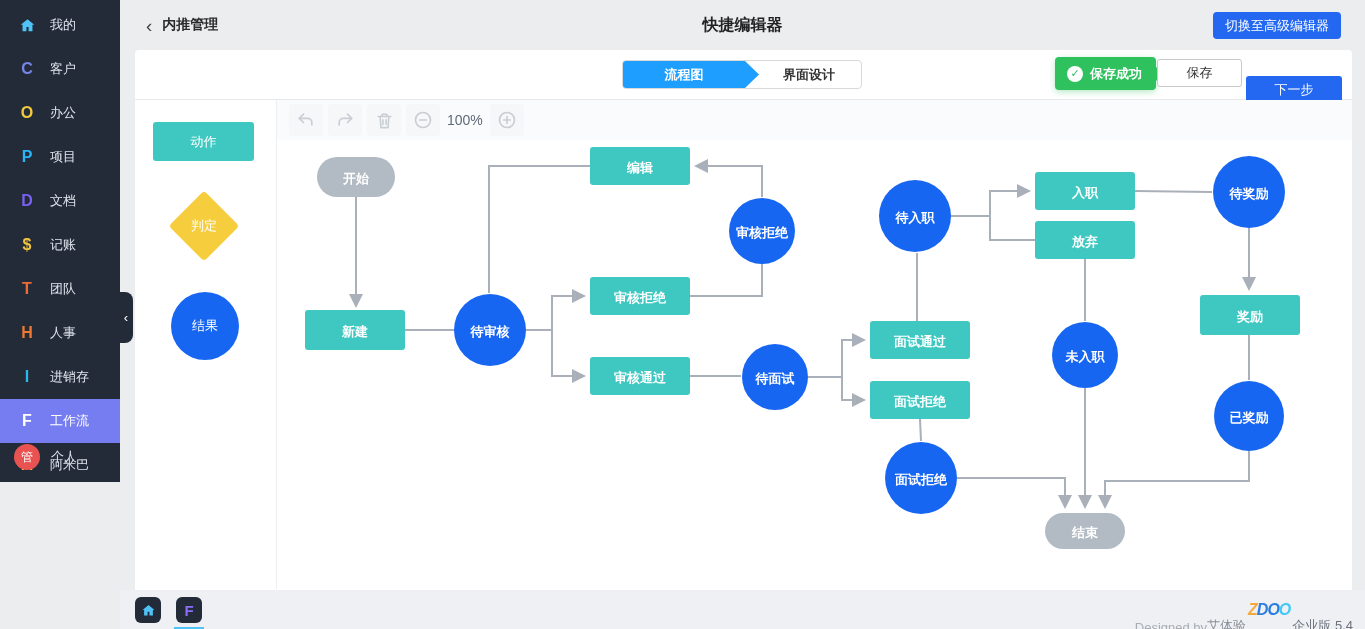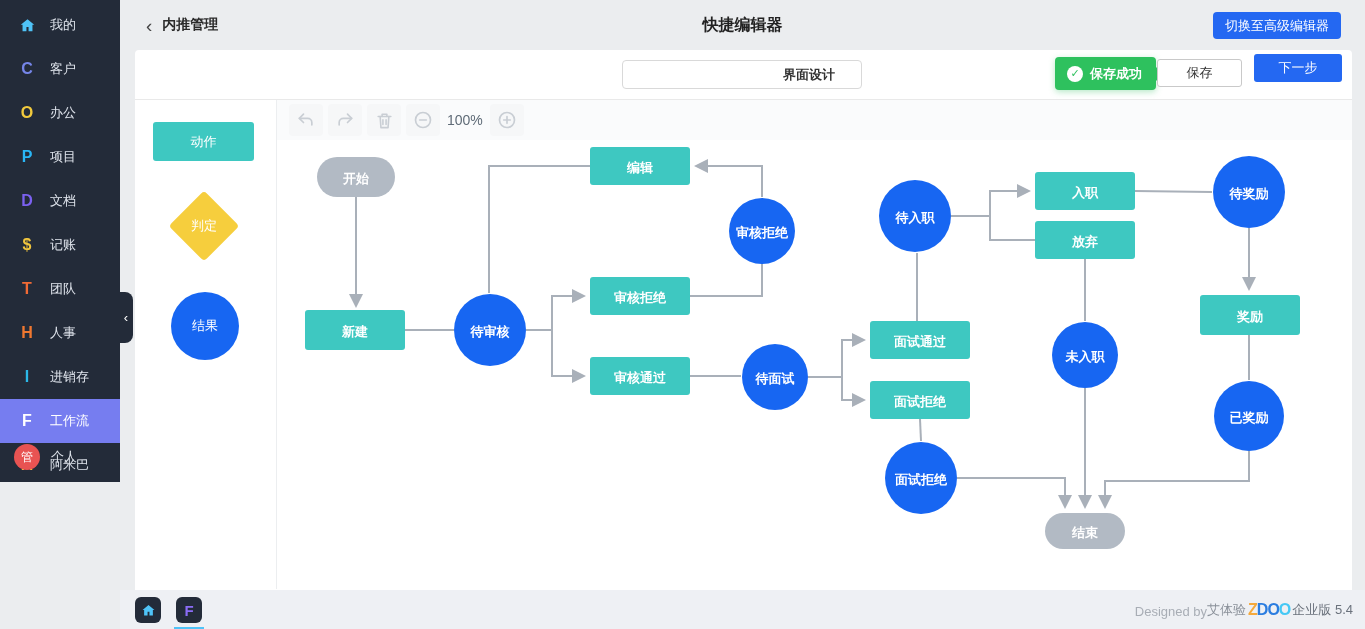--- a/index.html
+++ b/index.html
@@ -44,21 +44,21 @@
                display:flex; align-items:center; justify-content:center; }
   .toast { position:absolute; right:196px; top:7px; height:33px; background:#2ec15e; border-radius:4px;
            color:#fff; font-size:13px; font-weight:bold; display:flex; align-items:center; gap:7px; padding:0 14px 0 12px;
            box-shadow:0 2px 6px rgba(46,193,94,.35); }
   .toast::after { content:""; position:absolute; right:-5px; top:50%; width:10px; height:10px; background:#2ec15e;
                   transform:translateY(-50%) rotate(45deg); }
   .toast-check { width:16px; height:16px; border-radius:50%; background:#fff; color:#2ec15e; font-size:11px;
                  display:flex; align-items:center; justify-content:center; font-weight:bold; }
   .save-btn { position:absolute; right:110px; top:9px; width:85px; height:28px; background:#fff; border:1px solid #c9c9c9;
               border-radius:3px; font-size:13px; color:#333; cursor:pointer; }
-  .next-btn { position:absolute; right:10px; top:4px; width:88px; height:28px; background:#2468f2; border:none;
+  .next-btn { position:absolute; right:10px; top:26px; width:96px; height:28px; background:#2468f2; border:none;
               border-radius:3px; font-size:13px; color:#fff; cursor:pointer; }
 
   .content { position:relative; display:flex; height:489px; }
   .palette { width:142px; border-right:1px solid #eceef0; position:relative; }
   .pal-rect { position:absolute; left:18px; top:22px; width:101px; height:39px; background:#3ec8c1; border-radius:3px;
               color:#fff; font-size:13px; display:flex; align-items:center; justify-content:center; cursor:grab; }
   .pal-diamond { position:absolute; left:35px; top:92px; width:68px; height:68px; cursor:grab; }
   .pal-diamond .dshape { position:absolute; inset:9px; background:#f6ce3d; transform:rotate(45deg); border-radius:4px; }
   .pal-diamond .dlabel { position:absolute; inset:0; display:flex; align-items:center; justify-content:center;
                          color:#fff; font-size:13px; }
@@ -77,21 +77,21 @@
   .footer { position:absolute; left:120px; bottom:0; width:1245px; height:39px; background:#eef0f4;
             display:flex; align-items:center; justify-content:space-between; padding:0 12px 0 15px; }
   .task-icons { display:flex; gap:15px; align-items:flex-end; height:100%; }
   .task-ico { width:26px; height:26px; border-radius:6px; background:#232b39; display:flex; align-items:center;
               justify-content:center; margin-bottom:6px; cursor:pointer; position:relative; }
   .task-ico.active::after { content:""; position:absolute; left:-2px; right:-2px; bottom:-7px; height:3px; background:#4fc3f7; }
   .task-f { color:#8b6cf6; font-weight:bold; font-size:15px; }
   .credits { display:flex; align-items:flex-end; gap:0; font-size:13px; }
   .designed { color:#a8adb5; }
   .vendor { color:#8a9099; }
-  .logo { font-weight:bold; font-size:16px; letter-spacing:-1px; margin:0 2px; }
+  .logo { font-weight:bold; font-size:16px; font-style:italic; letter-spacing:-1px; margin:16px 2px; }
   .edition { color:#6b727c; }
 </style>
 </head>
 <body>
 
 <aside class="sidebar">
   <div class="side-items" id="side-items">
       <div class="side-item">
         <span class="side-ico">
           <svg width="17" height="17" viewBox="0 0 24 24" fill="#4fc3f7">
@@ -155,20 +155,21 @@
     <span class="chev">‹</span>
     <span class="crumb">内推管理</span>
   </div>
   <div class="page-title">快捷编辑器</div>
   <button class="switch-btn">切换至高级编辑器</button>
 </div>
 
 <div class="main-panel">
   <div class="tabbar">
     <div class="tabs" id="tabs">
+        <div class="tab-blue">流程图</div>
         <div class="tab-white">界面设计</div>
       </div>
     <div class="toast">
       <span class="toast-check">✓</span>
       <span>保存成功</span>
     </div>
     <button class="save-btn">保存</button>
     <button class="next-btn">下一步</button>
   </div>
 

